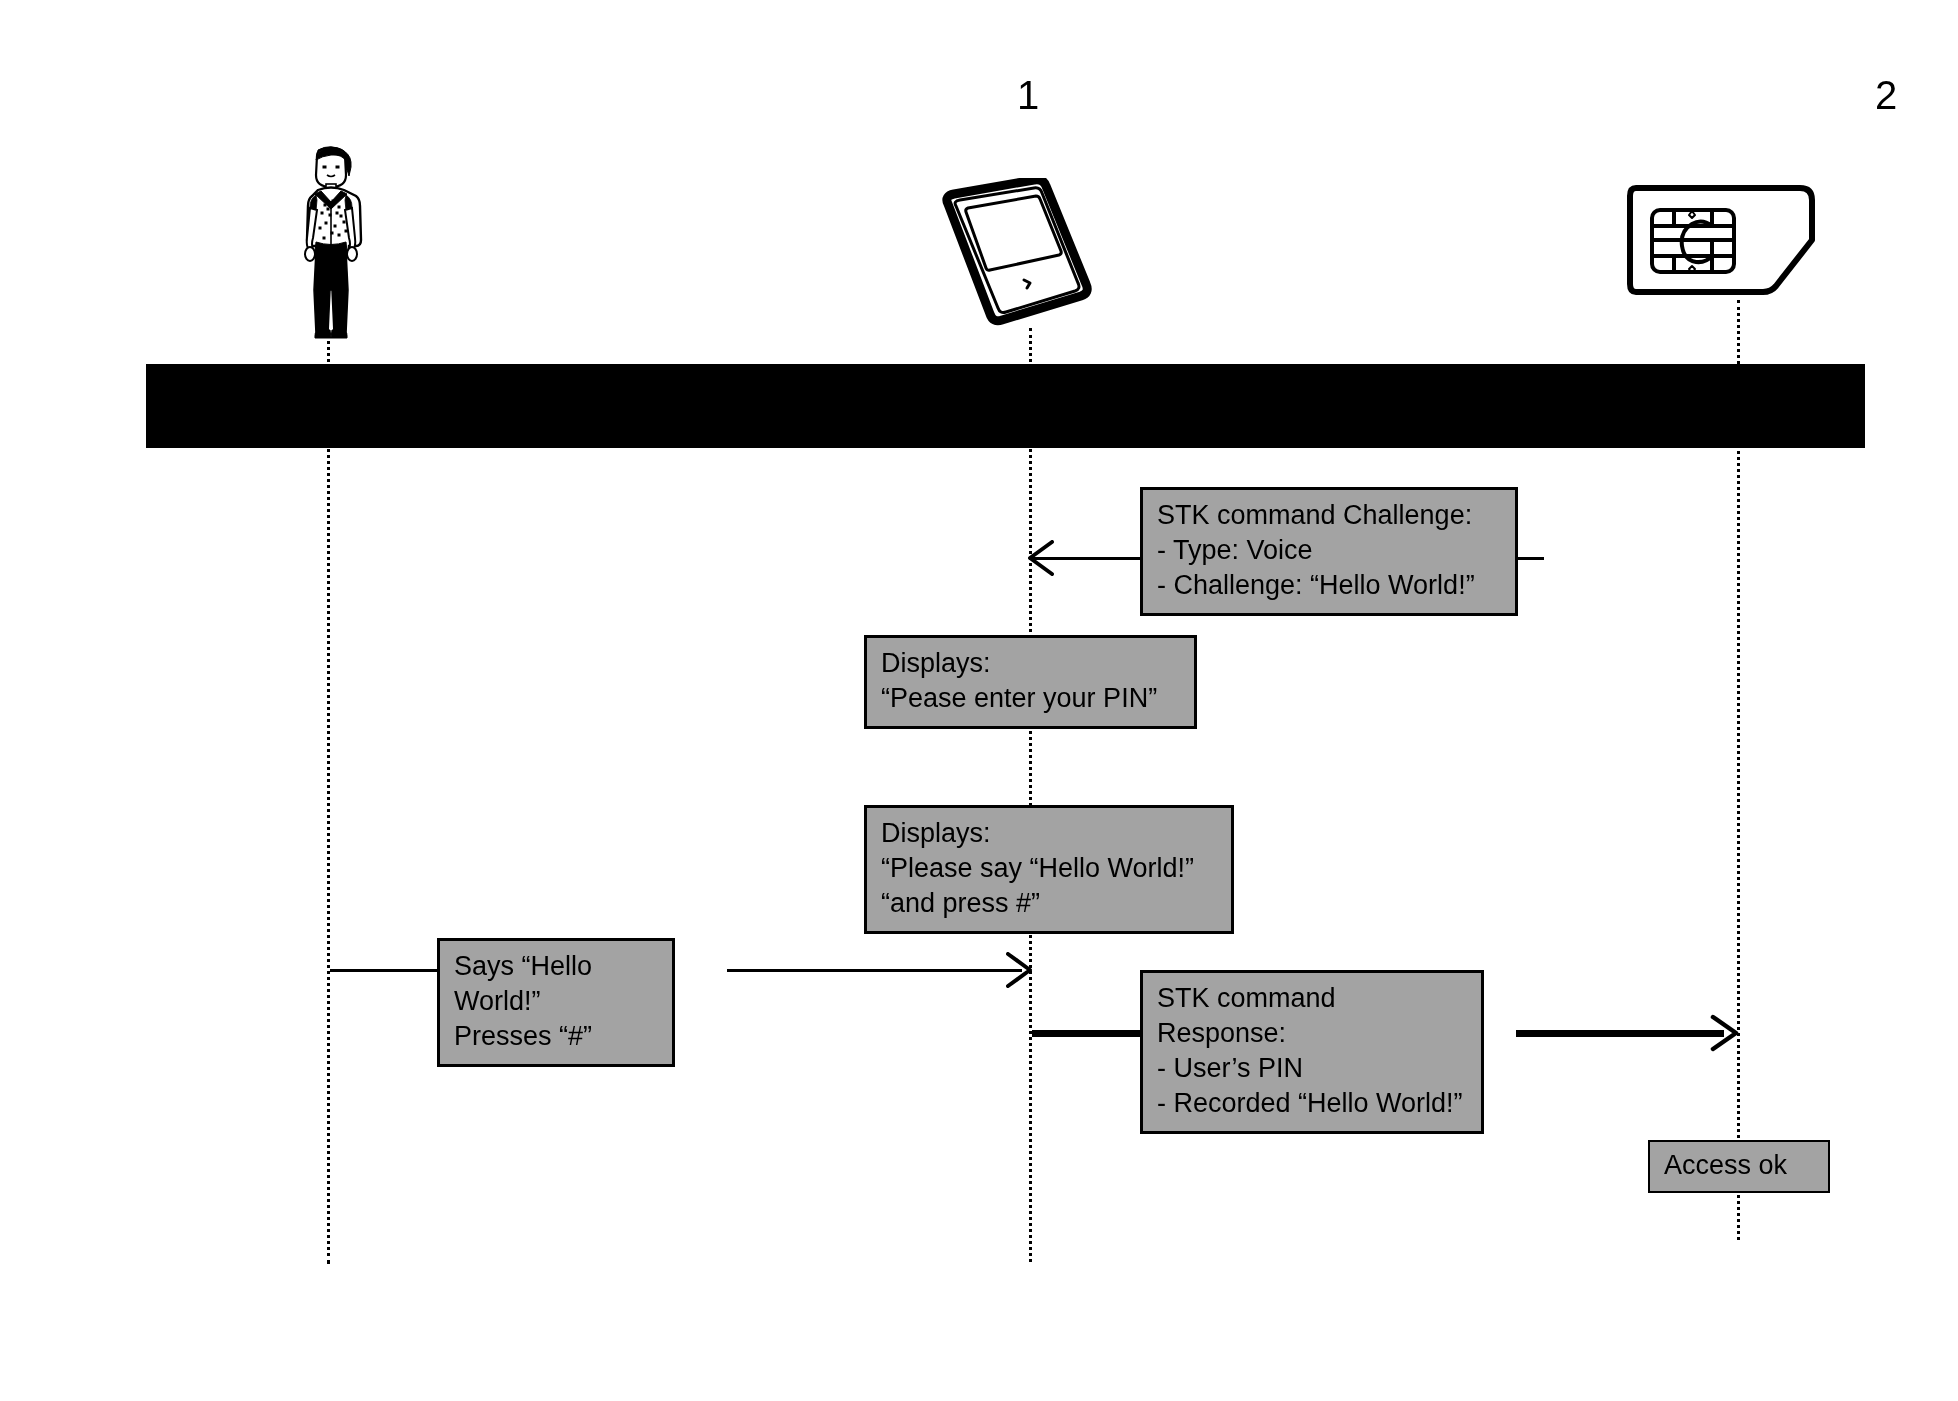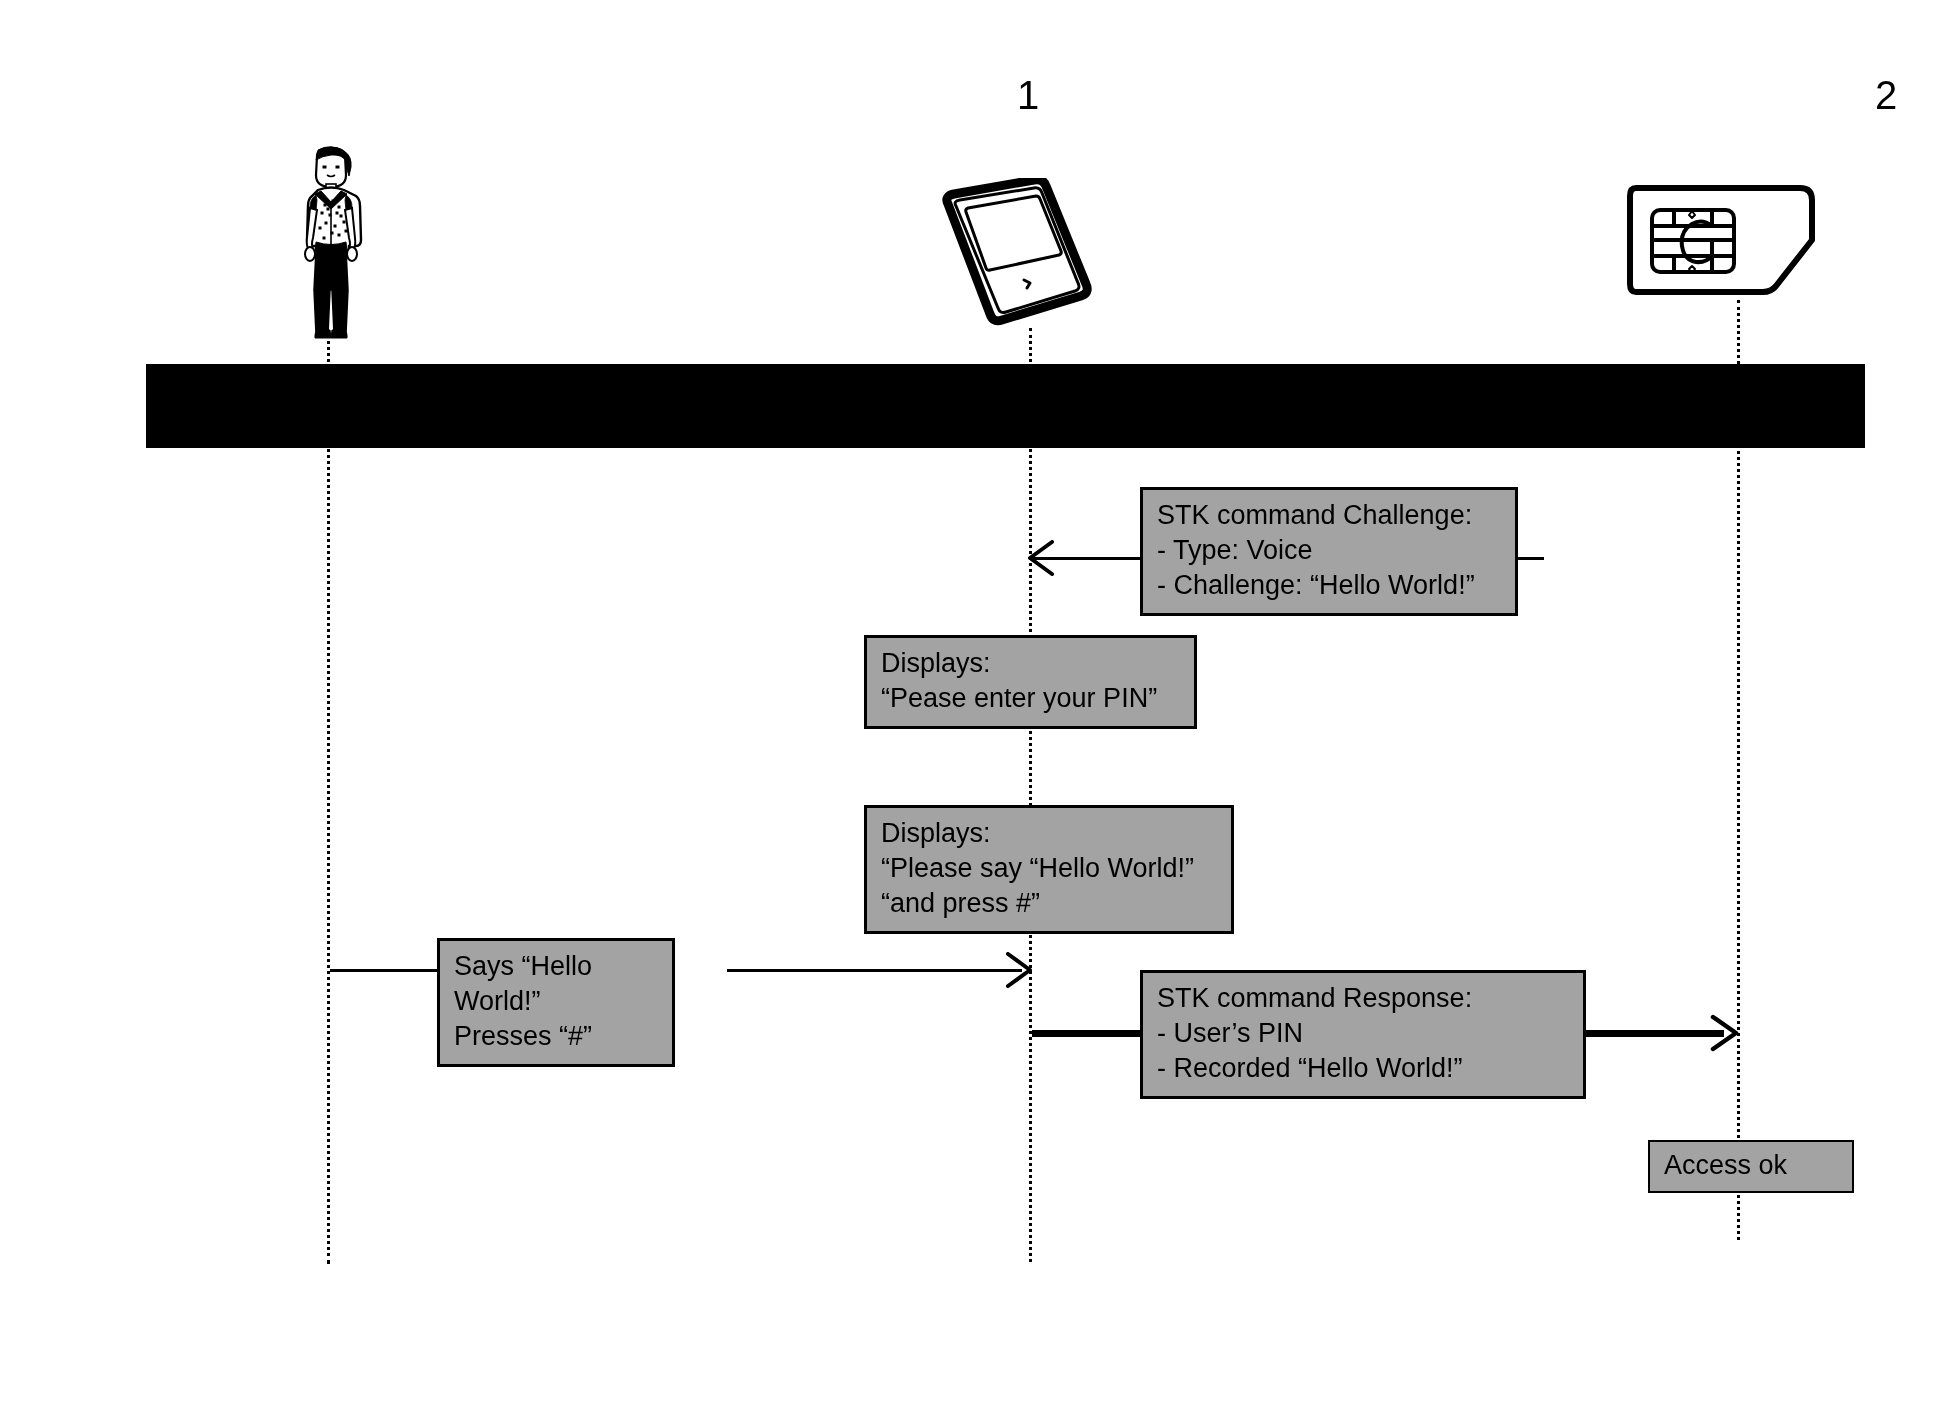--- a/index.html
+++ b/index.html
@@ -222,19 +222,19 @@
   <div class="msg-box" style="left:437px; top:938px; width:238px;">Says “Hello World!”
 Presses “#”</div>
 
   <div class="hline thick" style="left:1032px; top:1030px; width:109px;"></div>
   <div class="hline thick" style="left:1516px; top:1030px; width:208px;"></div>
   <div class="arrowhead" style="left:1705px; top:1014px;">
     <svg width="40" height="38" viewBox="0 0 40 38" xmlns="http://www.w3.org/2000/svg">
       <path d="M8 3 L31 19 L8 35" fill="none" stroke="#000" stroke-width="4.5" stroke-linecap="round" stroke-linejoin="round"></path>
     </svg>
   </div>
-  <div class="msg-box" style="left:1140px; top:970px; width:446px;">STK command Response:
+  <div class="msg-box" style="left:1140px; top:970px; width:344px;">STK command Response:
 - User’s PIN
 - Recorded “Hello World!”</div>
 
-  <div class="msg-box thin" style="left:1648px; top:1140px; width:206px; padding:6px 14px 8px 14px;">Access ok</div>
+  <div class="msg-box thin" style="left:1648px; top:1140px; width:182px; padding:6px 14px 8px 14px;">Access ok</div>
 
 </div>
 
 </body></html>

